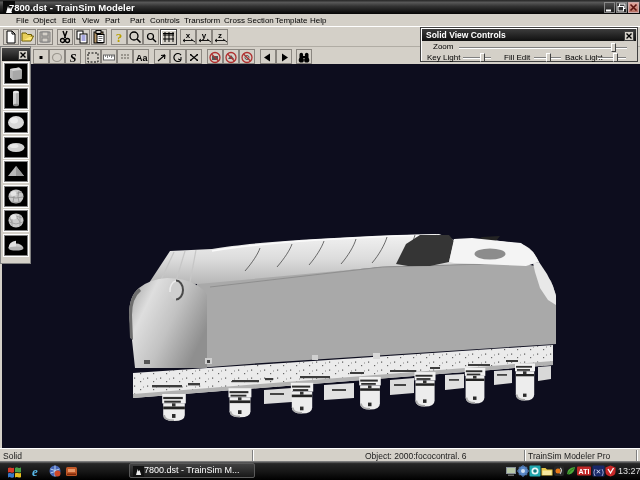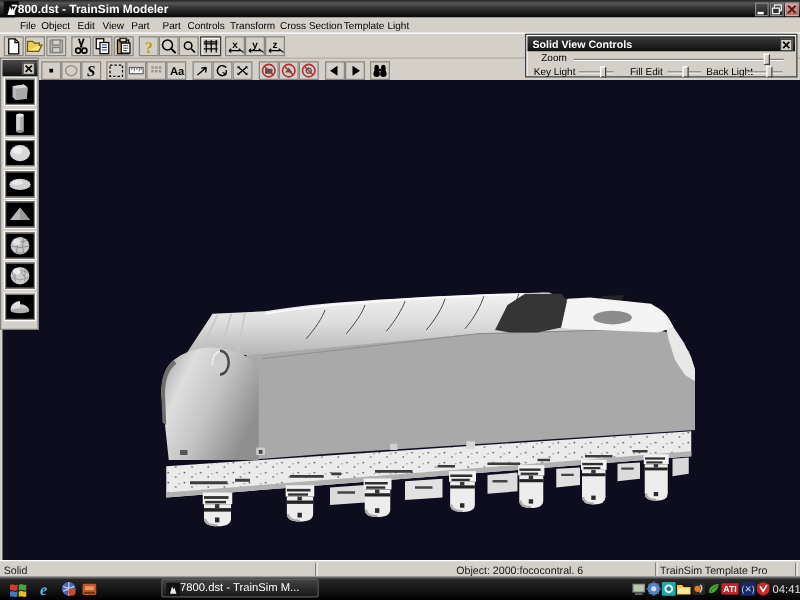--- a/index.html
+++ b/index.html
@@ -99,21 +99,21 @@
     <span style="left:4px">File</span>
     <span style="left:21px">Object</span>
     <span style="left:50px">Edit</span>
     <span style="left:70px">View</span>
     <span style="left:93px">Part</span>
     <span style="left:118px">Part</span>
     <span style="left:138px">Controls</span>
     <span style="left:172px">Transform</span>
     <span style="left:212px">Cross Section</span>
     <span style="left:263px">Template</span>
-    <span style="left:298px">Light</span>
+    <span style="left:298px">Help</span>
   </div>
 
   <div id="toolbar1" class="abs">
     <div class="tbtn" style="left:3px; top:2px;"><svg width="14" height="14">
           <path d="M3,1 h5 l3,3 v9 h-8 z" fill="#fff" stroke="#000" stroke-width="1"></path>
           <path d="M8,1 v3 h3" fill="none" stroke="#000"></path>
         </svg></div>
     <div class="tbtn" style="left:20px; top:2px;"><svg width="14" height="14">
           <path d="M1,11 l2.5,-5 h9 l-2.5,5 z" fill="#ffe878" stroke="#6b5a00"></path>
           <path d="M1,11 v-8 h4 l1.5,1.5 h4 v1.5" fill="#e8ce5a" stroke="#6b5a00"></path>
@@ -470,21 +470,21 @@
     <div class="track" style="left:113px; top:29px; width:27px;"></div>
     <div class="thumb" style="left:125px; top:25px;"></div>
     <div class="svc-label" style="left:144px; top:25px;">Back Light</div>
     <div class="track" style="left:177px; top:29px; width:28px;"></div>
     <div class="thumb" style="left:192px; top:25px;"></div>
   </div>
 
   <div id="statusbar" class="abs">
     <span style="position:absolute; left:3px; top:2px;">Solid</span>
     <span style="position:absolute; left:365px; top:2px;">Object: 2000:fococontral. 6</span>
-    <span style="position:absolute; left:528px; top:2px;">TrainSim Template Pro</span>
+    <span style="position:absolute; left:528px; top:2px;">TrainSim Modeler Pro</span>
     <div class="sdiv" style="left:252px;"></div>
     <div class="sdiv" style="left:524px;"></div>
     <div class="sdiv" style="left:636px;"></div>
   </div>
 
   <div id="taskbar" class="abs">
     <svg style="position:absolute;left:7px;top:3px" width="15" height="14" viewBox="0 0 15 14">
       <g transform="skewY(-6)">
         <path d="M1,3.2 q2,-1 3,0 q2,1 3,0 l0,4.6 q-1,1 -3,0 q-2,-1 -3,0 Z" fill="#d83a28" transform="translate(0,1)"></path>
         <path d="M8,3.2 q2,-1 3,0 q2,1 3,0 l0,4.6 q-1,1 -3,0 q-2,-1 -3,0 Z" fill="#48a048" transform="translate(0,1.6)"></path>
@@ -542,16 +542,16 @@
         <text x="7" y="8.5" font-size="7" font-weight="bold" text-anchor="middle" fill="#fff" font-family="Liberation Sans">ATI</text>
       </svg>
     <svg style="position:absolute;left:592px;top:4px" width="13" height="12">
         <rect x="0.5" y="0.5" width="12" height="11" rx="1" fill="#182868"></rect>
         <text x="6.5" y="8.5" font-size="7" text-anchor="middle" fill="#d0d8f0" font-family="Liberation Sans">(✕)</text>
       </svg>
     <svg style="position:absolute;left:605px;top:4px" width="11" height="12">
         <path d="M5.5,0.5 L10.5,2.5 V7 Q10.5,10.5 5.5,11.5 Q0.5,10.5 0.5,7 V2.5 Z" fill="#c82828"></path>
         <path d="M3,4 L5.5,8 L8.5,3" stroke="#fff" stroke-width="1.3" fill="none"></path>
       </svg>
-    <div id="clock">04:41</div>
+    <div id="clock">13:27</div>
   </div>
 
 </div>
 
 </body></html>

